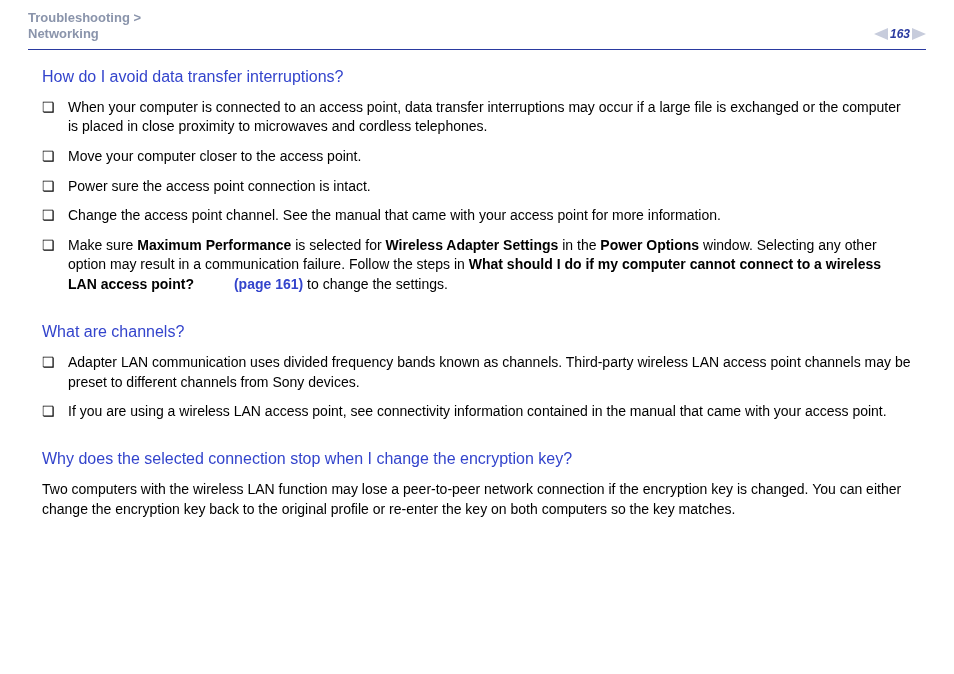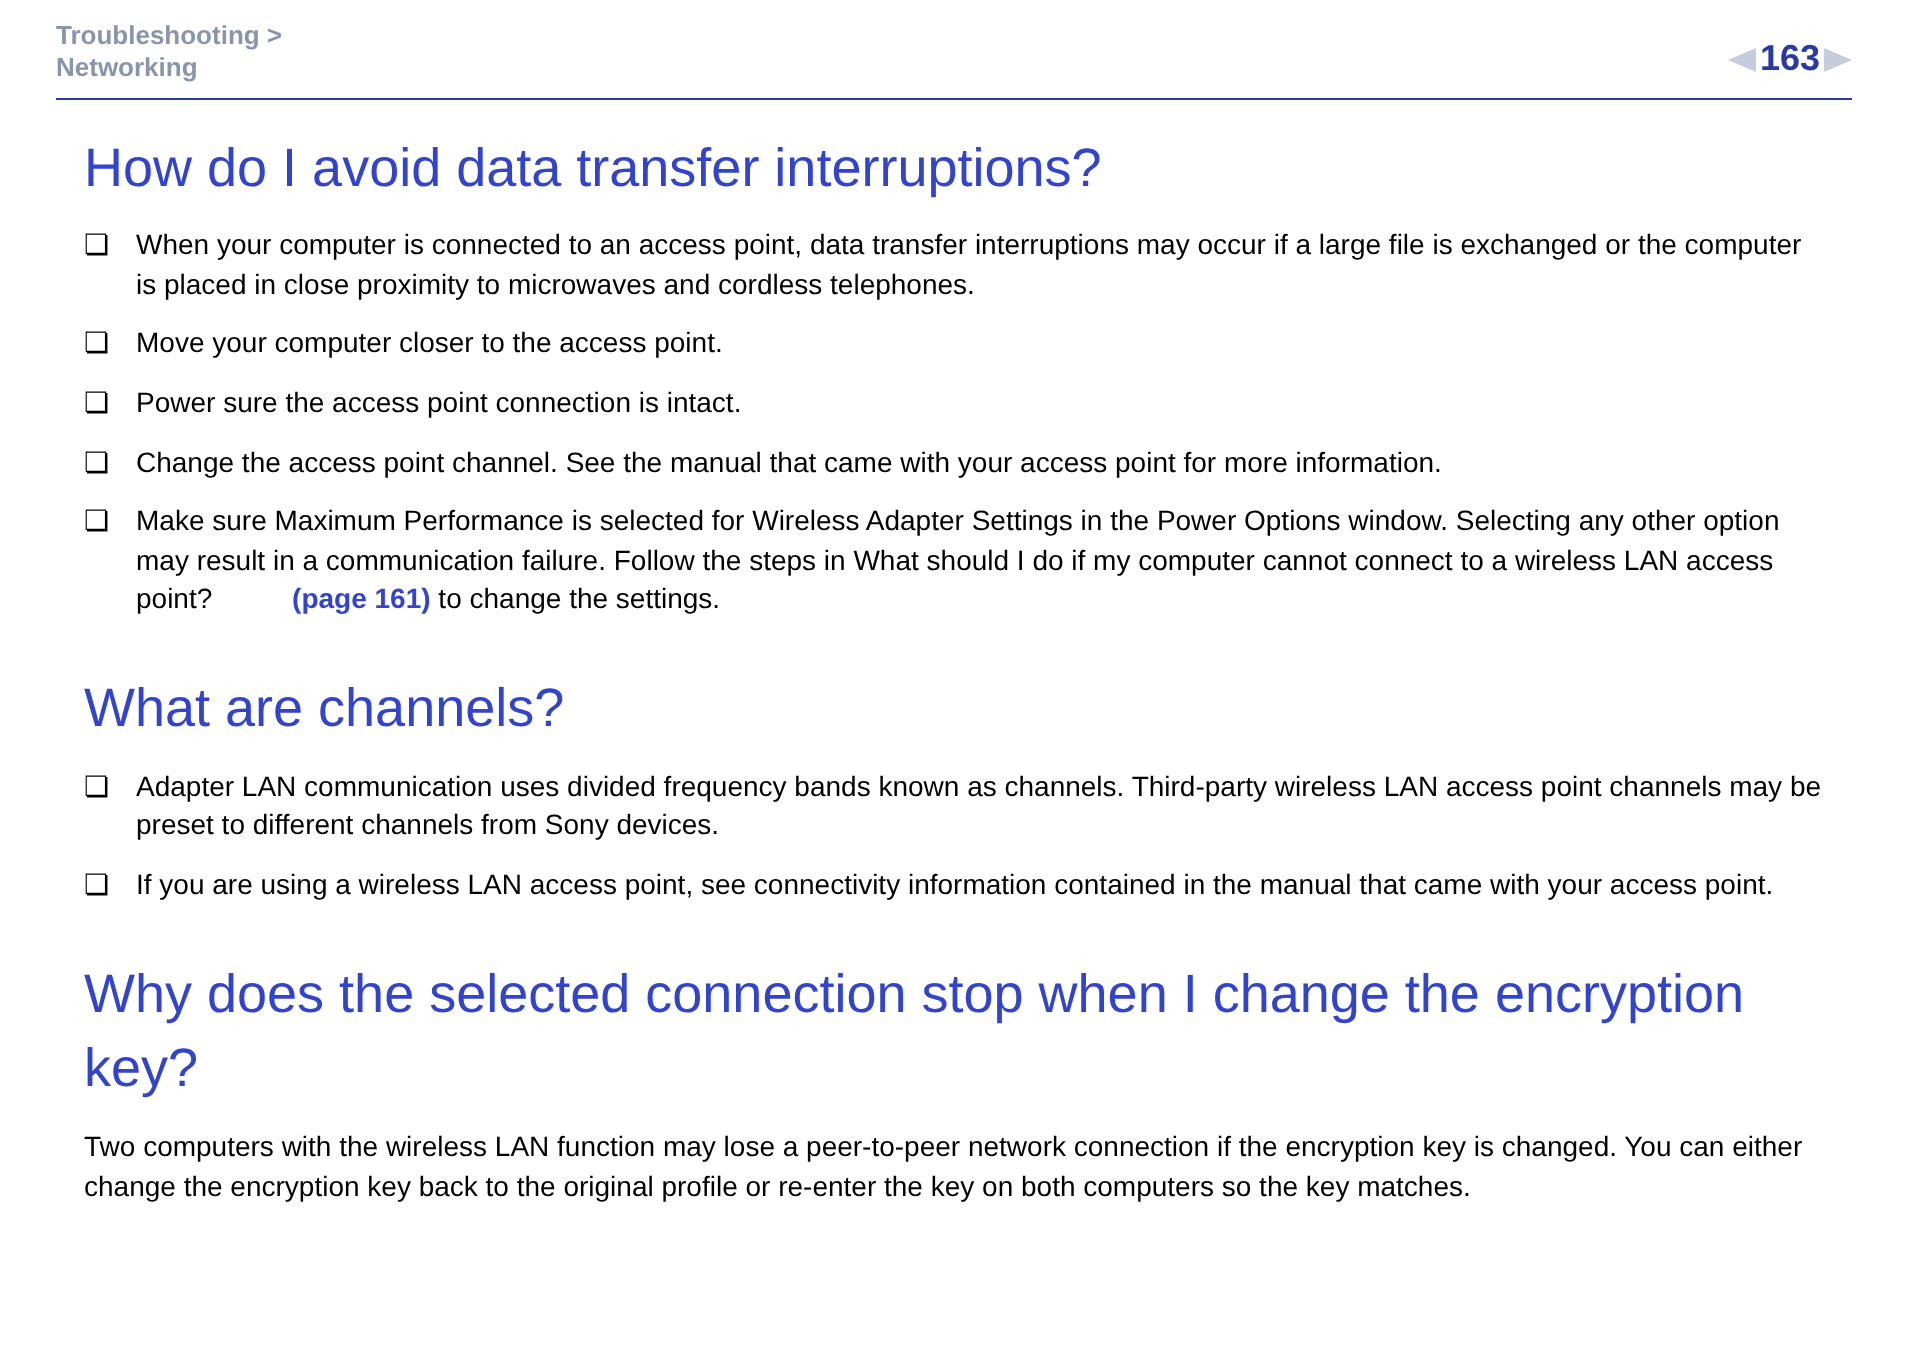--- a/index.html
+++ b/index.html
@@ -33,38 +33,39 @@
     line-height: 1.25;
   }
   .pagenum-wrap {
     display: flex;
     align-items: center;
     gap: 2px;
   }
   .pagenum {
     color: #2a3aa0;
     font-weight: bold;
-    font-size: 18px;
+    font-style: italic;
+    font-size: 12px;
   }
   .nav-tri {
     display: inline-block;
   }
   .nav-tri svg { display: block; }
   .rule {
     border: none;
     border-top: 1.5px solid #2a3aa0;
     margin: 0 0 14px 0;
   }
   .content {
     padding: 0 14px 0 14px;
   }
   h2.section-q {
     color: #3344cc;
     font-weight: normal;
-    font-size: 27px;
+    font-size: 16px;
     margin: 16px 0 10px 0;
   }
   ul.boxlist {
     list-style: none;
     margin: 0 0 6px 0;
     padding: 0;
   }
   ul.boxlist > li {
     position: relative;
     padding: 0 0 10px 26px;
@@ -73,21 +74,21 @@
     content: "❏";
     position: absolute;
     left: 0;
     top: 0;
     font-size: 14px;
     color: #000;
   }
   .bodypara {
     margin: 6px 0 0 0;
   }
-  b { font-weight: normal; }
+  b { font-weight: bold; }
   a.crossref {
     color: #3344cc;
     font-weight: bold;
     text-decoration: none;
     margin-left: 36px;
   }
 </style>
 </head>
 <body>
 

